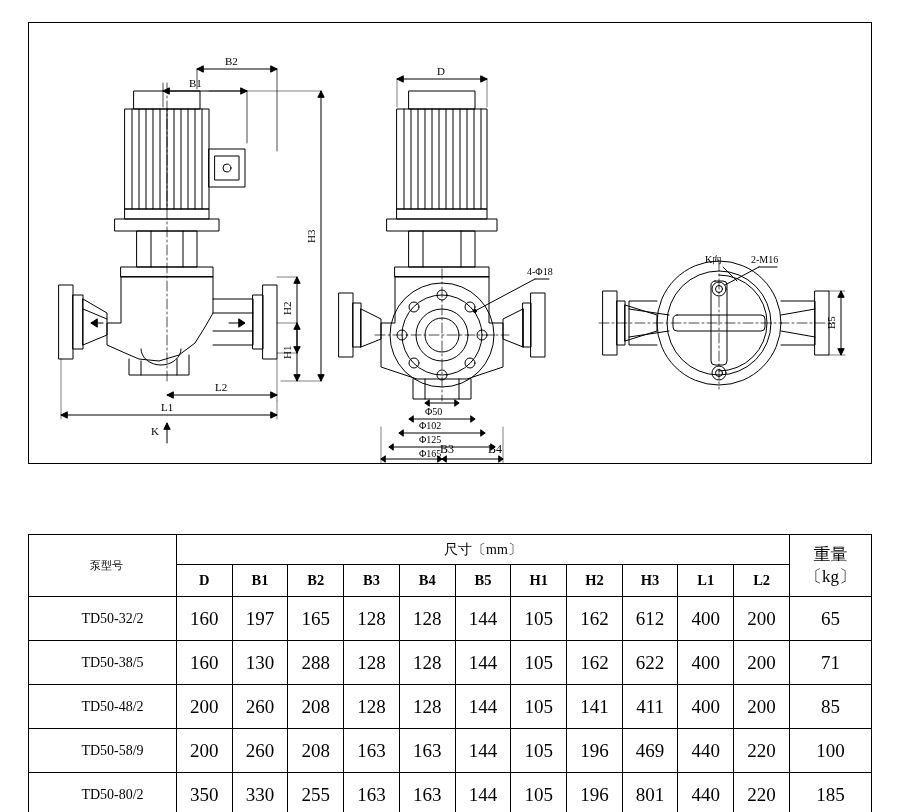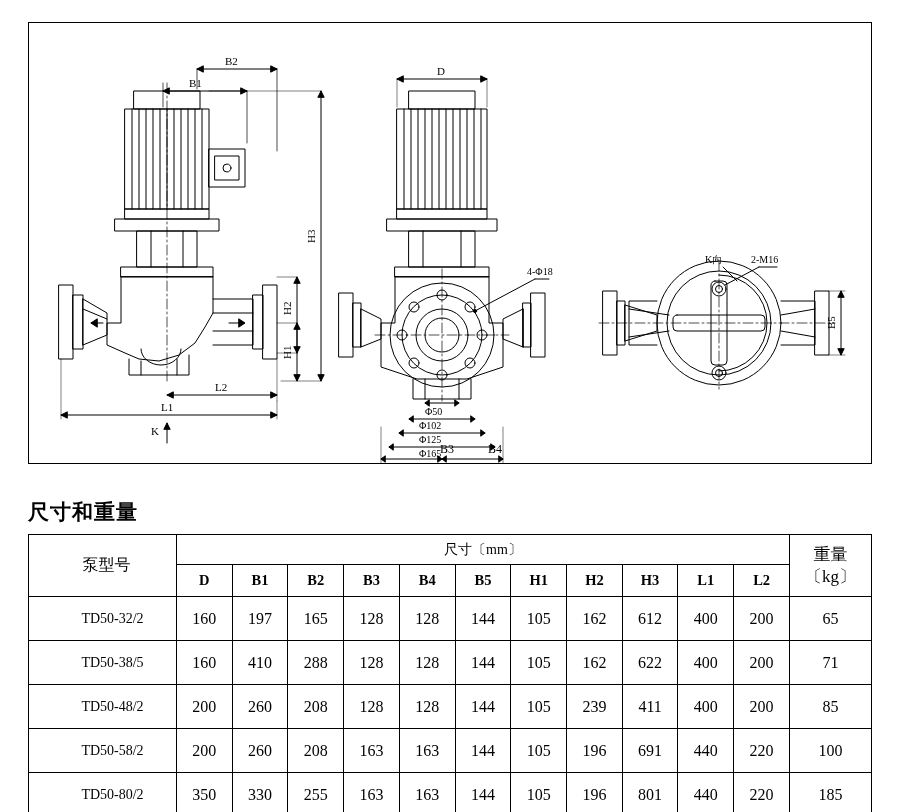--- a/index.html
+++ b/index.html
@@ -52,38 +52,38 @@
     padding: 0;
     height: 44px;
     font-weight: normal;
   }
   table.spec th.group-head {
     height: 30px;
     font-size: 14px;
   }
   table.spec th.model-head {
     width: 148px;
-    font-size: 16px;
+    font-size: 11px;
     padding-left: 8px;
   }
   table.spec th.weight-head {
     width: 82px;
     font-size: 17px;
     line-height: 1.25;
   }
   table.spec th.sub {
     height: 32px;
     font-size: 14.5px;
     font-weight: bold;
   }
   table.spec td.model {
     font-size: 14px;
     padding-left: 20px;
   }
-  table.spec td.val { font-size: 16px; }
+  table.spec td.val { font-size: 19px; }
   .wh-line { display: block; }
 </style>
 </head>
 <body>
 
 <div class="page">
 
   <div class="drawing-panel">
     <svg width="842" height="440" viewBox="0 0 842 440" xmlns="http://www.w3.org/2000/svg">
       <g fill="none" stroke="#000" stroke-width="1" stroke-linecap="round" stroke-linejoin="round">
@@ -345,21 +345,20 @@
       </g>
 
       <text x="372" y="448" font-size="11" font-family="Liberation Serif, serif" fill="#000">B3</text>
       <text x="450" y="448" font-size="11" font-family="Liberation Serif, serif" fill="#000">B4</text>
     </svg>
   </div>
 
   <div style="position:absolute; left:440px; top:442px; font-size:12px;">B3</div>
   <div style="position:absolute; left:488px; top:442px; font-size:12px;">B4</div>
 
-  <div class="section-title">尺寸和重量</div>
 
   <div class="table-wrap">
     <table class="spec">
       <thead>
         <tr>
           <th class="model-head" rowspan="2">泵型号</th>
           <th class="group-head" colspan="11">尺寸〔mm〕</th>
           <th class="weight-head" rowspan="2">
             <span class="wh-line">重量</span>
             <span class="wh-line">〔kg〕</span>
@@ -391,58 +390,58 @@
           <td class="val">105</td>
           <td class="val">162</td>
           <td class="val">612</td>
           <td class="val">400</td>
           <td class="val">200</td>
           <td class="val">65</td>
         </tr>
         <tr>
           <td class="model">TD50-38/5</td>
           <td class="val">160</td>
-          <td class="val">410</td>
+          <td class="val">130</td>
           <td class="val">288</td>
           <td class="val">128</td>
           <td class="val">128</td>
           <td class="val">144</td>
           <td class="val">105</td>
           <td class="val">162</td>
           <td class="val">622</td>
           <td class="val">400</td>
           <td class="val">200</td>
           <td class="val">71</td>
         </tr>
         <tr>
           <td class="model">TD50-48/2</td>
           <td class="val">200</td>
           <td class="val">260</td>
           <td class="val">208</td>
           <td class="val">128</td>
           <td class="val">128</td>
           <td class="val">144</td>
           <td class="val">105</td>
-          <td class="val">239</td>
+          <td class="val">141</td>
           <td class="val">411</td>
           <td class="val">400</td>
           <td class="val">200</td>
           <td class="val">85</td>
         </tr>
         <tr>
-          <td class="model">TD50-58/2</td>
+          <td class="model">TD50-58/9</td>
           <td class="val">200</td>
           <td class="val">260</td>
           <td class="val">208</td>
           <td class="val">163</td>
           <td class="val">163</td>
           <td class="val">144</td>
           <td class="val">105</td>
           <td class="val">196</td>
-          <td class="val">691</td>
+          <td class="val">469</td>
           <td class="val">440</td>
           <td class="val">220</td>
           <td class="val">100</td>
         </tr>
         <tr>
           <td class="model">TD50-80/2</td>
           <td class="val">350</td>
           <td class="val">330</td>
           <td class="val">255</td>
           <td class="val">163</td>

